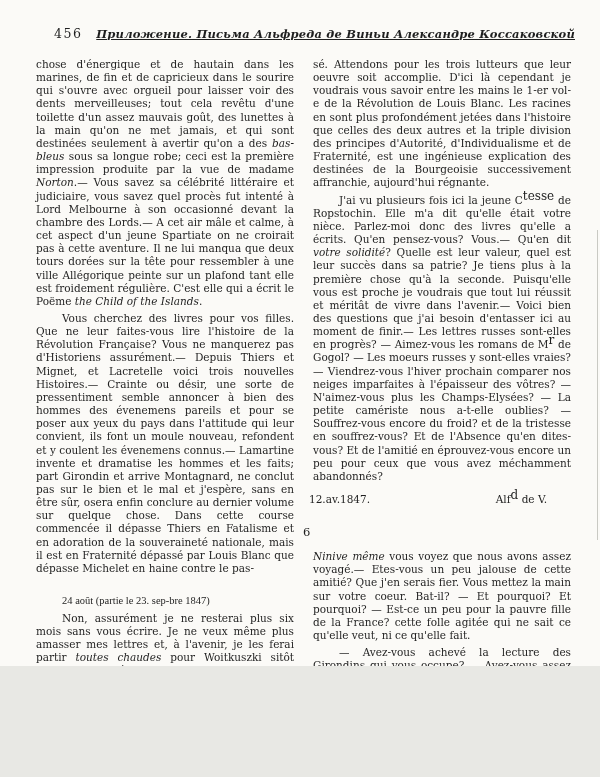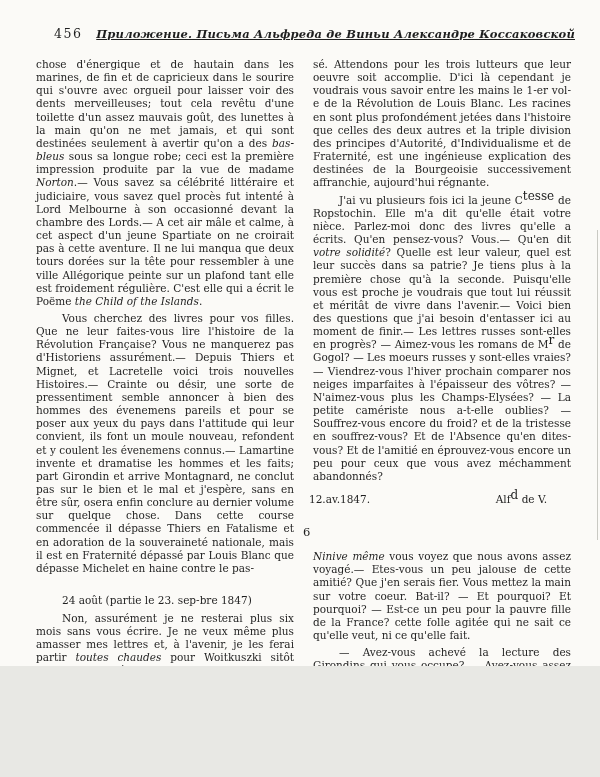--- a/index.html
+++ b/index.html
@@ -8,21 +8,21 @@
     background:#fbfaf7; color:#1f1f1f; overflow:hidden; position:relative;
     font-family:"DejaVu Serif","Liberation Serif",serif;
   }
   .header { display:flex; justify-content:space-between; align-items:baseline; padding:26px 25px 0 54px; }
   .pagenum { font-size:12.5px; letter-spacing:1.5px; }
   .running { font-style:italic; font-weight:bold; font-size:11.5px; letter-spacing:0.2px; white-space:nowrap;text-decoration:underline; }
   .columns { display:flex; gap:11px; padding:13px 25px 0 32px; }
   .col { flex:1; min-width:0; }
   .para { margin:4px; text-align:justify; font-size:10.5px; line-height:13.15px; text-indent:26px; }
   .para.noindent { text-indent:0; }
-  .dateline { margin:19px 0 0 30px; font-size:10.5px; line-height:13.6px; }
+  .dateline { margin:19px 0 0 30px; font-size:10.5px; line-height:13.6px;font-family:Liberation Serif, serif; }
   .sigline { display:flex; justify-content:space-between; align-items:baseline;
              font-size:10.5px; line-height:13.15px; margin-top:10px; padding-right:28px; }
   .section-num { font-size:11.5px; line-height:13px; margin:20px 0 11px; position:relative; left:-6px; }
   sup { font-size:12px; line-height:0; vertical-align:super; }
   i { font-style:italic; }
   .scan-line { position:absolute; right:2px; top:230px; width:1px; height:310px; background:#c9c9c3; }
 </style>
 </head>
 <body>
 

